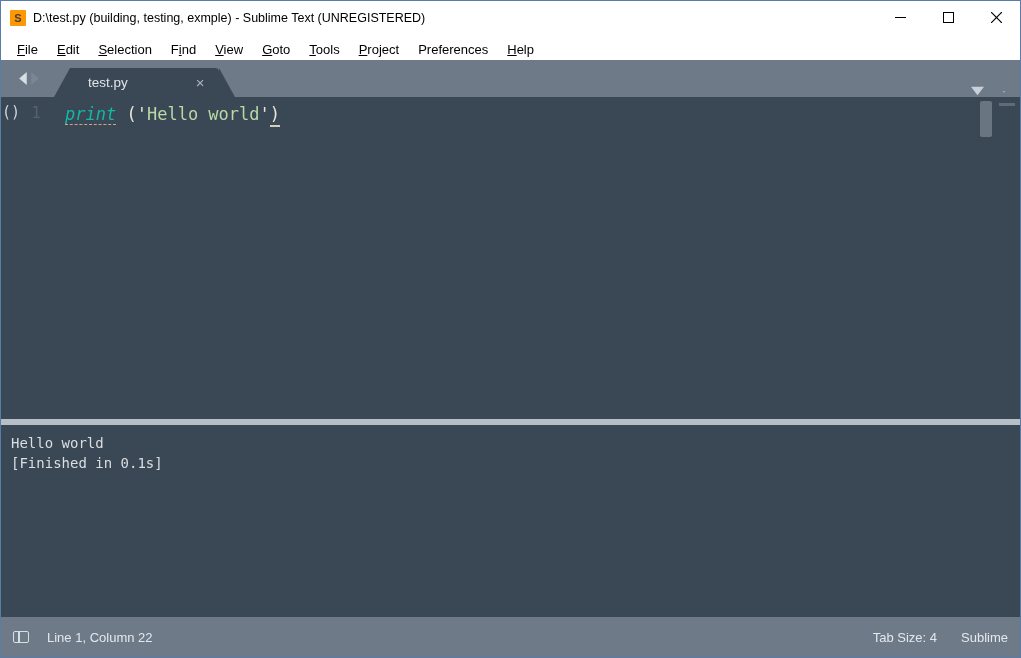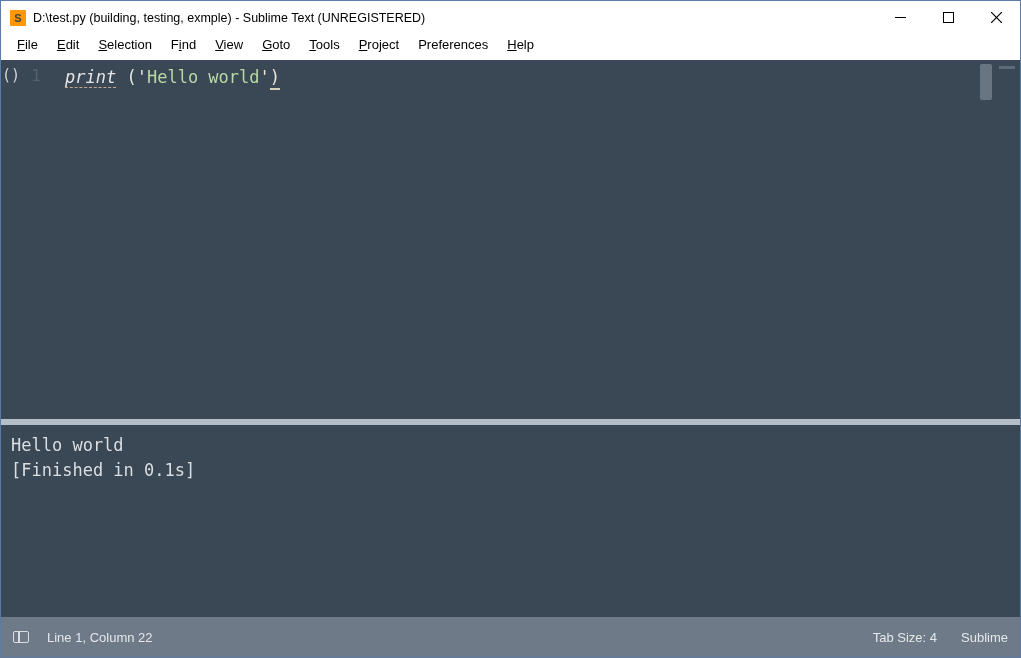--- a/index.html
+++ b/index.html
@@ -6,51 +6,51 @@
     body { font-family: "Segoe UI", Tahoma, sans-serif; font-size: 13px; background: #fff; overflow: hidden; }
     .window { width: 1021px; height: 658px; border: 1px solid #5a7ca8; display: flex; flex-direction: column; background: #fff; }
     
     .titlebar { height: 33px; background: #fff; display: flex; align-items: center; padding-left: 9px; }
     .titlebar-icon { width: 16px; height: 16px; background: #ff9800; display: flex; align-items: center; justify-content: center; font-weight: bold; color: #444; font-size: 11px; border-radius: 1px; }
     .titlebar-text { margin-left: 7px; font-size: 12.5px; color: #000; flex: 1; }
     .win-controls { display: flex; height: 100%; }
     .win-btn { width: 48px; display: flex; align-items: center; justify-content: center; color: #000; }
     .win-btn svg { width: 11px; height: 11px; }
     
-    .menubar { height: 26px; display: flex; align-items: flex-start; padding-left: 7px; gap: 1px; background: #fff; }
+    .menubar { height: 26px; display: flex; align-items: flex-end; padding-left: 7px; gap: 1px; background: #fff; }
     .menu-item { padding: 3px 9px; font-size: 13px; color: #000; }
     .mn-ul { text-decoration: underline; }
     
     .tab-strip { height: 37px; background: #6e7a87; position: relative; display: flex; align-items: flex-end; }
     .nav-arrows { width: 55px; height: 100%; display: flex; align-items: center; justify-content: center; gap: 2px; color: #d9dee3; }
     .nav-arrows svg { width: 9px; height: 13px; }
     .tab { height: 29px; background: #3a4754; padding: 0 14px 0 18px; display: flex; align-items: center; gap: 48px; color: #dfe4e9; font-size: 13.5px; border-top-right-radius: 4px; position: relative; }
     .tab::before { content:""; position:absolute; left:-16px; bottom:0; width:16px; height:29px; background: linear-gradient(to bottom right, transparent 48%, #3a4754 52%); }
     .tab::after { content:""; position:absolute; right:-16px; bottom:0; width:16px; height:29px; background: linear-gradient(to bottom left, transparent 48%, #3a4754 52%); }
     .tab-close { color: #aeb6bf; font-size: 15px; line-height: 1; margin-left: 20px; }
     .tabstrip-right { margin-left: auto; display:flex; align-items:center; padding-right: 12px; gap: 18px; color:#c9d0d7; }
     
     .editor-area { flex: 1; background: #3a4754; display: flex; position: relative; min-height: 0; }
     .gutter-fold { width: 20px; background: #3a4754; padding-top: 6px; text-align: center; color: #cfd4da; font-size: 15px; font-family: "Consolas", monospace; }
     .gutter-ln { width: 30px; padding-top: 6px; text-align: center; color: #55616e; font-size: 16px; font-family: "Consolas", monospace; }
     .code { flex: 1; padding: 6px 8px 6px 14px; font-family: "Consolas", monospace; font-size: 17px; line-height: 1.35; }
-    .code .fncall { color: #e5e5e5; font-style: italic; }
+    .code .fncall { color: #14b8a6; font-style: italic; }
     .code .paren { color: #e8e6d8; }
     .code .str { color: #b8d8a6; }
     .code .strq { color: #e8e6d8; }
     .code .fncall-u { border-bottom: 1px dashed #c9a688; }
     .code .caret-mark { border-bottom: 2px solid #d4cfb8; padding-bottom: 1px; }
     .ed-scroll { width: 14px; background: #3a4754; margin-right: 3px; display: flex; flex-direction: column; align-items: center; padding-top: 4px; }
     .ed-scroll .thumb { width: 12px; height: 36px; background: #6a7582; border-radius: 2px; margin-top: 0; }
     .minimap { width: 24px; background: #3a4754; position: relative; }
     .minimap .mm-line { position:absolute; left:3px; top:6px; width:16px; height:3px; background:#5f6b77; }
     
     .divider { height: 6px; background: #b6bec7; }
     
-    .output { height: 192px; background: #3a4754; color: #d9dee3; font-family: "Consolas", monospace; font-size: 17px; padding: 8px 10px; line-height: 1.45; white-space: pre; }
+    .output { height: 192px; background: #3a4754; color: #d9dee3; font-family: "Consolas", monospace; font-size: 14px; padding: 8px 10px; line-height: 1.45; white-space: pre; }
     
     .statusbar { height: 40px; background: #6e7a87; display: flex; align-items: center; padding: 0 12px; color: #e4e8ec; font-size: 13px; }
     .sb-icon { width: 16px; height: 12px; border: 1.5px solid #d9dee3; border-radius: 2px; margin-right: 18px; position:relative; }
     .sb-icon::after { content:""; position:absolute; left:4px; top:0; width:1.5px; height:100%; background:#d9dee3; }
     .sb-spacer { flex: 1; }
     .sb-item { margin-left: 24px; }
   </style>
 </head>
 <body>
 
@@ -85,20 +85,41 @@
     <div class="menu-item"><span class="mn-ul">S</span>election</div>
     <div class="menu-item">F<span class="mn-ul">i</span>nd</div>
     <div class="menu-item"><span class="mn-ul">V</span>iew</div>
     <div class="menu-item"><span class="mn-ul">G</span>oto</div>
     <div class="menu-item"><span class="mn-ul">T</span>ools</div>
     <div class="menu-item"><span class="mn-ul">P</span>roject</div>
     <div class="menu-item"><span>Preferences</span></div>
     <div class="menu-item"><span class="mn-ul">H</span>elp</div>
   </div>
 
+  <div class="tab-strip">
+    <div class="nav-arrows">
+      <svg viewBox="0 0 8 12">
+          <polygon points="7,0 7,12 0,6" fill="#d9dee3"></polygon>
+        </svg>
+      <svg viewBox="0 0 8 12">
+          <polygon points="1,0 1,12 8,6" fill="#7d8690"></polygon>
+        </svg>
+    </div>
+    <div style="width:14px"></div>
+    <div class="tab">
+      <span>test.py</span>
+      <span class="tab-close">×</span>
+    </div>
+    <div class="tabstrip-right">
+      <svg width="13" height="10" viewBox="0 0 12 8">
+          <polygon points="0,0 12,0 6,8" fill="#c9d0d7"></polygon>
+        </svg>
+      <span style="letter-spacing:2px;font-size:11px;">·</span>
+    </div>
+  </div>
 
   <div class="editor-area">
     <div class="gutter-fold"><span>()</span></div>
     <div class="gutter-ln"><span>1</span></div>
     <div class="code">
       <span class="fncall"><span class="fncall-u">print</span></span><span> </span><span class="paren">(</span><span class="strq">'</span><span class="str">Hello world</span><span class="strq">'</span><span class="paren caret-mark">)</span>
     </div>
     <div class="ed-scroll">
         <div class="thumb"></div>
       </div>

